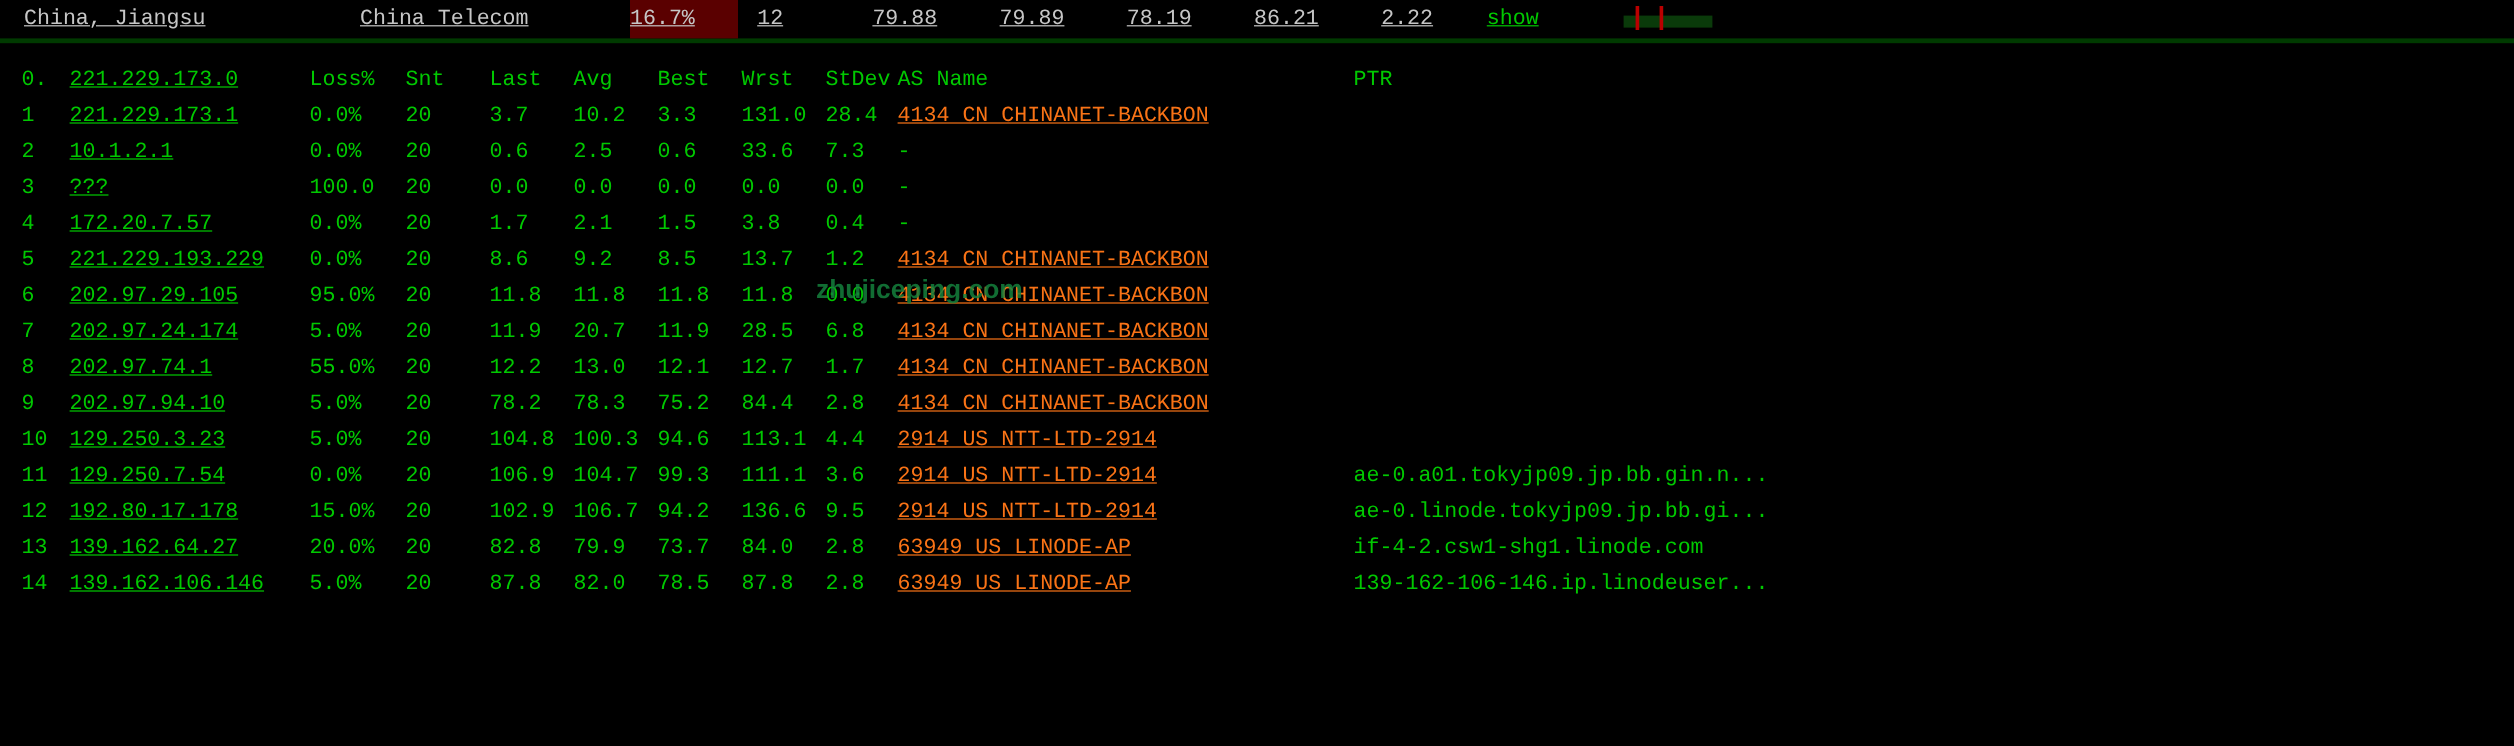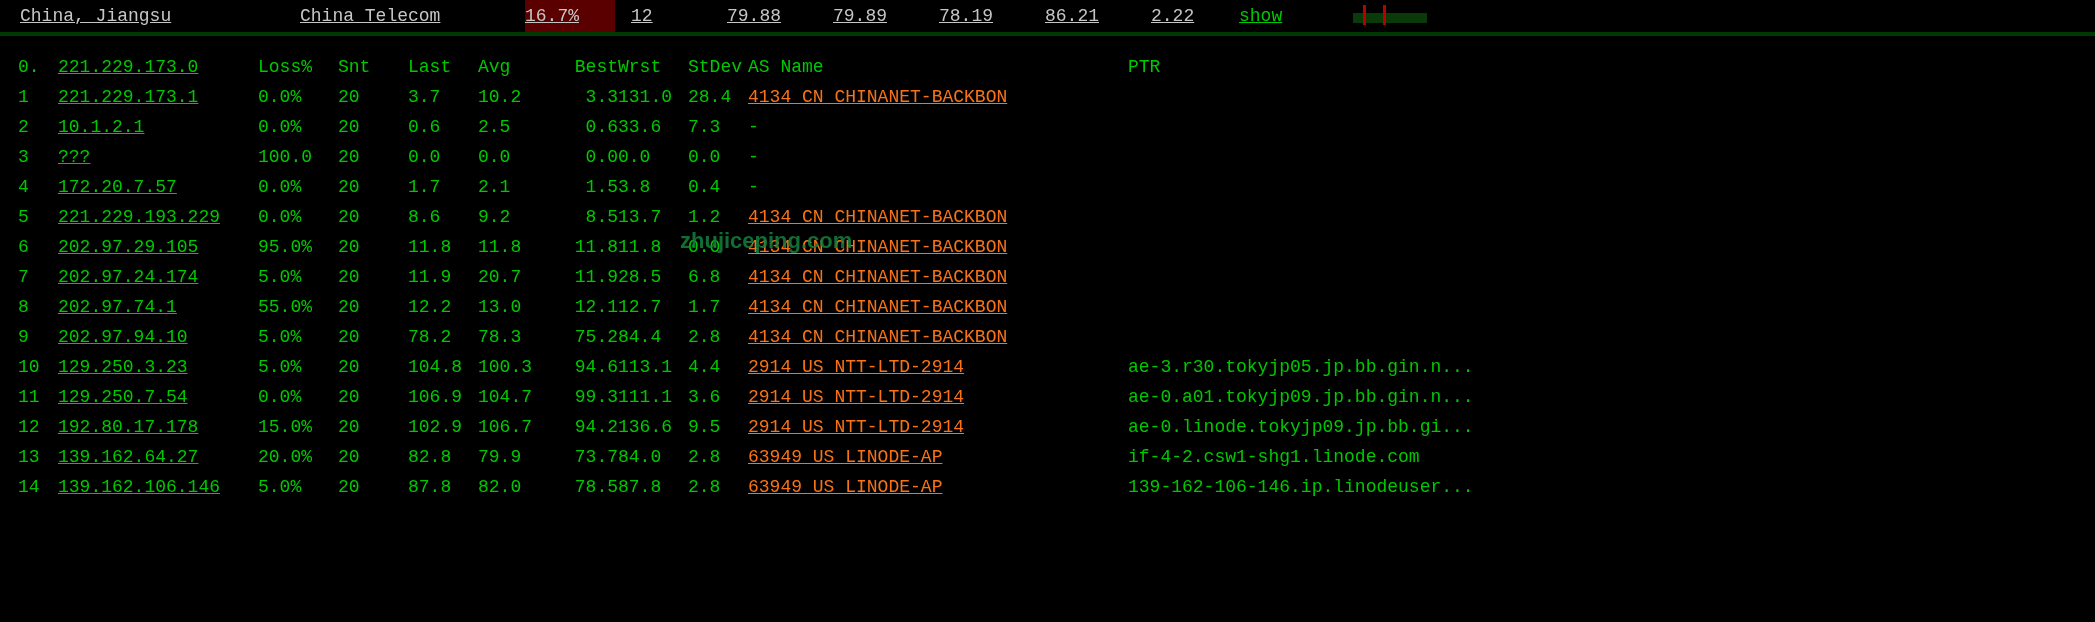--- a/index.html
+++ b/index.html
@@ -78,21 +78,21 @@
     line-height: 30px;
     white-space: nowrap;
   }
   .c-idx { width: 40px; color:#00c800;}
   .c-ip { width: 200px; }
   .c-ip span { color:#00c800; text-decoration: underline; }
   .c-loss{ width: 80px;}
   .c-snt { width: 70px;}
   .c-last{ width: 70px;}
   .c-avg { width: 70px;}
-  .c-best{ width: 70px; text-align: right;}
+  .c-best{ width: 70px;}
   .c-wrst{ width: 70px;}
   .c-std { width: 60px;}
   .c-as  { width: 380px;}
   .c-as .asu { text-decoration: underline; color:#f97316;}
   .c-ptr { flex:1; color:#00c800;}
   .hdr .c-idx,
   .hdr .c-loss,.hdr .c-snt,.hdr .c-last,.hdr .c-avg,
   .hdr .c-best,.hdr .c-wrst,.hdr .c-std,.hdr .c-as,.hdr .c-ptr{
     color:#00c800;
   }
@@ -267,21 +267,20 @@
         <div class="c-idx">10</div>
         <div class="c-ip"><span>129.250.3.23</span></div>
         <div class="c-loss">5.0%</div>
         <div class="c-snt">20</div>
         <div class="c-last">104.8</div>
         <div class="c-avg">100.3</div>
         <div class="c-best">94.6</div>
         <div class="c-wrst">113.1</div>
         <div class="c-std">4.4</div>
         <div class="c-as"><span class="asu">2914  US NTT-LTD-2914</span></div>
-        <div class="c-ptr">ae-3.r30.tokyjp05.jp.bb.gin.n...</div>
       </div>
       <div class="row">
         <div class="c-idx">11</div>
         <div class="c-ip"><span>129.250.7.54</span></div>
         <div class="c-loss">0.0%</div>
         <div class="c-snt">20</div>
         <div class="c-last">106.9</div>
         <div class="c-avg">104.7</div>
         <div class="c-best">99.3</div>
         <div class="c-wrst">111.1</div>

